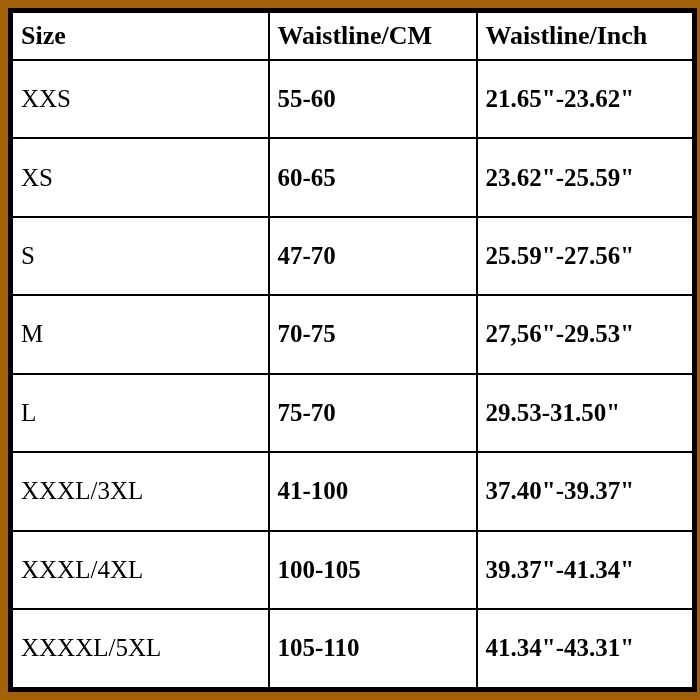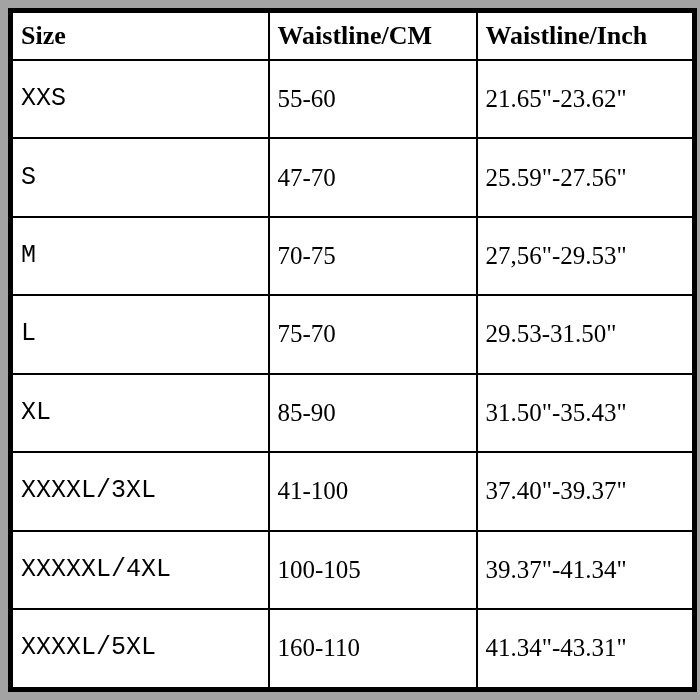--- a/index.html
+++ b/index.html
@@ -11,21 +11,21 @@
     width: 700px;
     height: 700px;
     font-family: "Liberation Serif", "DejaVu Serif", serif;
     color: #000000;
     overflow: hidden;
   }
   .page {
     width: 700px;
     height: 700px;
     box-sizing: border-box;
-    background: #a3a3a3;
+    background: #a16207;
     position: relative;
   }
   .size-table {
     position: absolute;
     left: 8px;
     top: 8px;
     width: 684px;
     height: 684px;
     border-collapse: collapse;
     border: 5px solid #000000;
@@ -46,26 +46,25 @@
     line-height: 1.05;
     white-space: nowrap;
     overflow: hidden;
   }
   .size-table thead th {
     font-weight: bold;
     height: 46px;
     font-size: 26px;
   }
   .size-table tbody td {
-    font-weight: normal;
+    font-weight: bold;
     height: 56px;
   }
   .size-table tbody td.size-cell {
     font-weight: normal;
-    font-family: Liberation Mono, monospace;
   }
 </style>
 </head>
 <body>
 
 <div class="page">
   <table class="size-table">
     <colgroup>
       <col class="c1">
       <col class="c2">
@@ -78,49 +77,49 @@
         <th>Waistline/Inch</th>
       </tr>
     </thead>
     <tbody>
       <tr>
         <td class="size-cell">XXS</td>
         <td>55-60</td>
         <td>21.65"-23.62"</td>
       </tr>
       <tr>
+        <td class="size-cell">XS</td>
+        <td>60-65</td>
+        <td>23.62"-25.59"</td>
+      </tr>
+      <tr>
         <td class="size-cell">S</td>
         <td>47-70</td>
         <td>25.59"-27.56"</td>
       </tr>
       <tr>
         <td class="size-cell">M</td>
         <td>70-75</td>
         <td>27,56"-29.53"</td>
       </tr>
       <tr>
         <td class="size-cell">L</td>
         <td>75-70</td>
         <td>29.53-31.50"</td>
       </tr>
       <tr>
-        <td class="size-cell">XL</td>
-        <td>85-90</td>
-        <td>31.50"-35.43"</td>
-      </tr>
-      <tr>
-        <td class="size-cell">XXXXL/3XL</td>
+        <td class="size-cell">XXXL/3XL</td>
         <td>41-100</td>
         <td>37.40"-39.37"</td>
       </tr>
       <tr>
-        <td class="size-cell">XXXXXL/4XL</td>
+        <td class="size-cell">XXXL/4XL</td>
         <td>100-105</td>
         <td>39.37"-41.34"</td>
       </tr>
       <tr>
         <td class="size-cell">XXXXL/5XL</td>
-        <td>160-110</td>
+        <td>105-110</td>
         <td>41.34"-43.31"</td>
       </tr>
     </tbody>
   </table>
 </div>
 
 </body></html>

